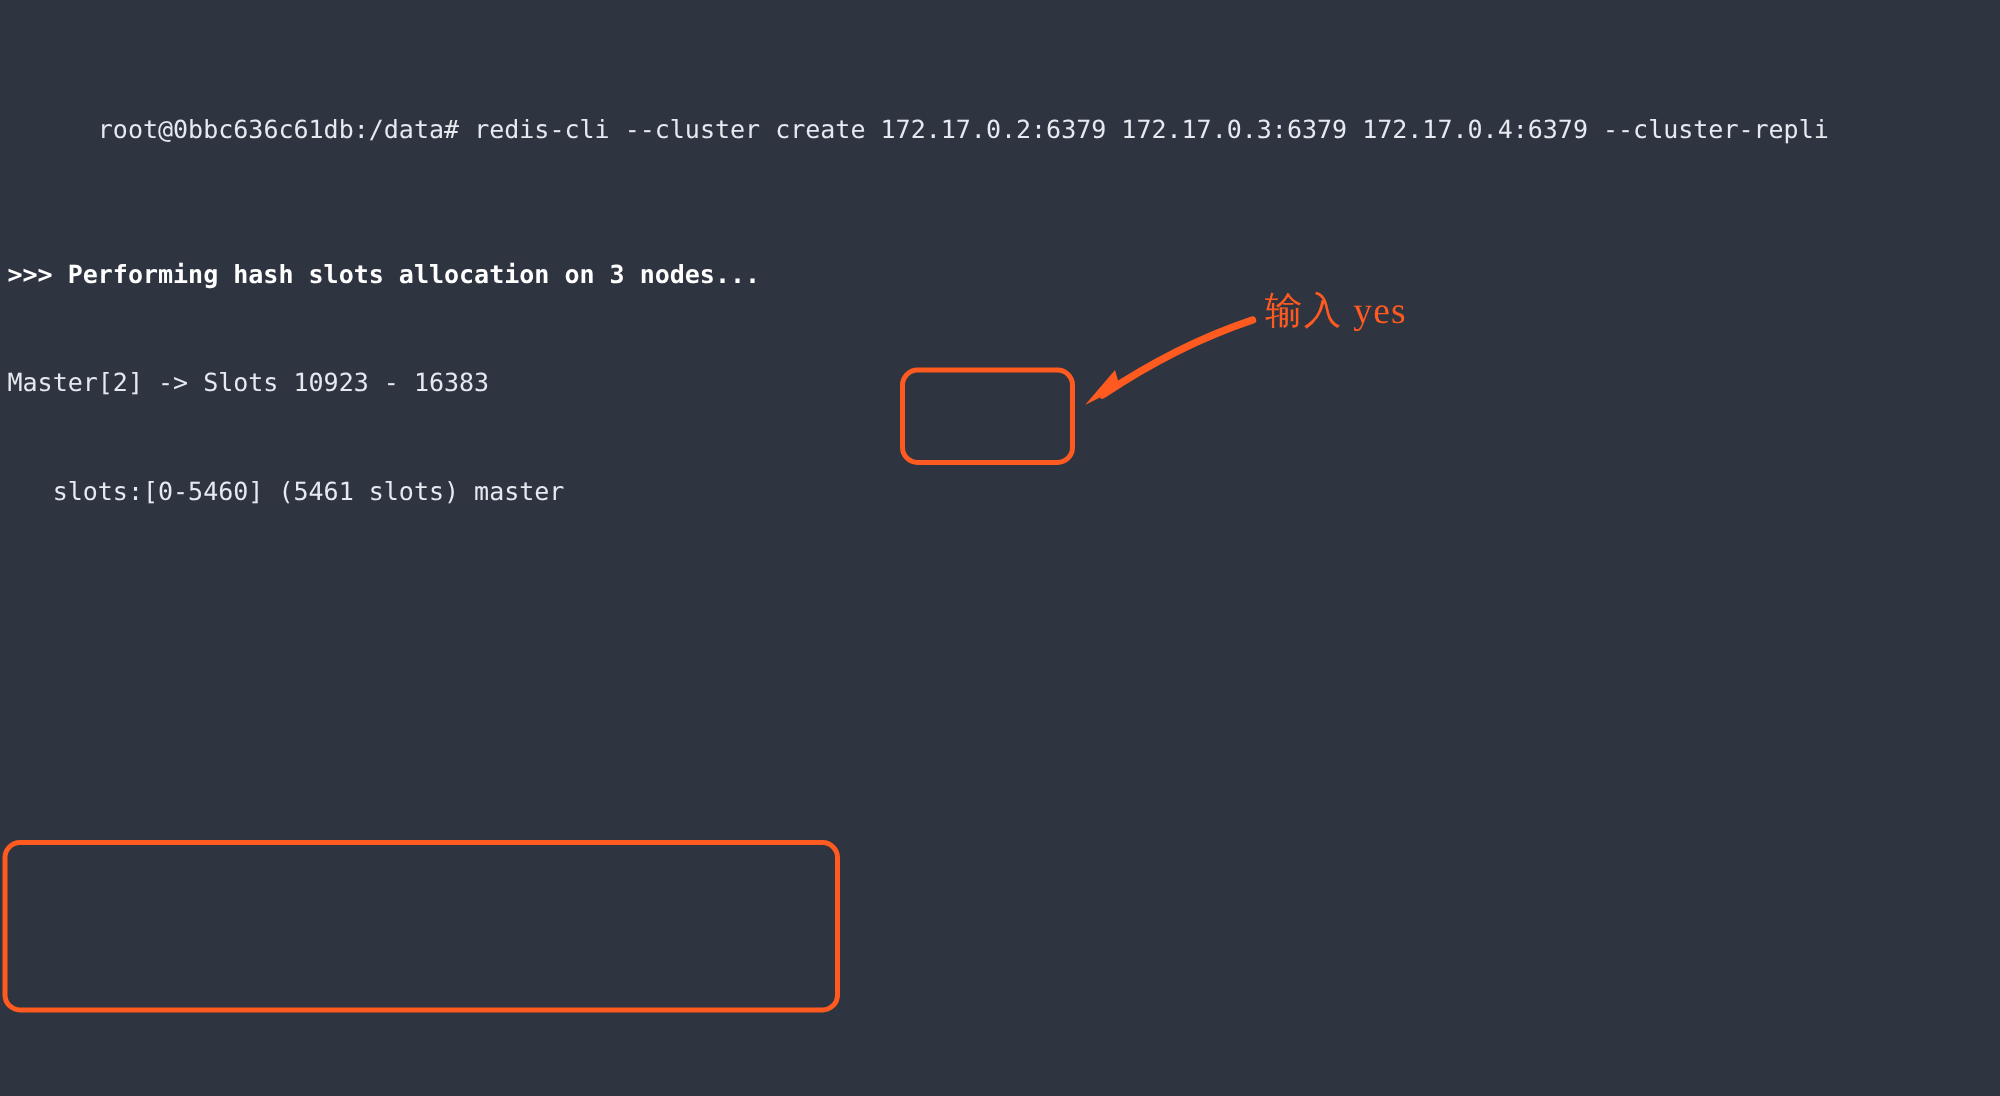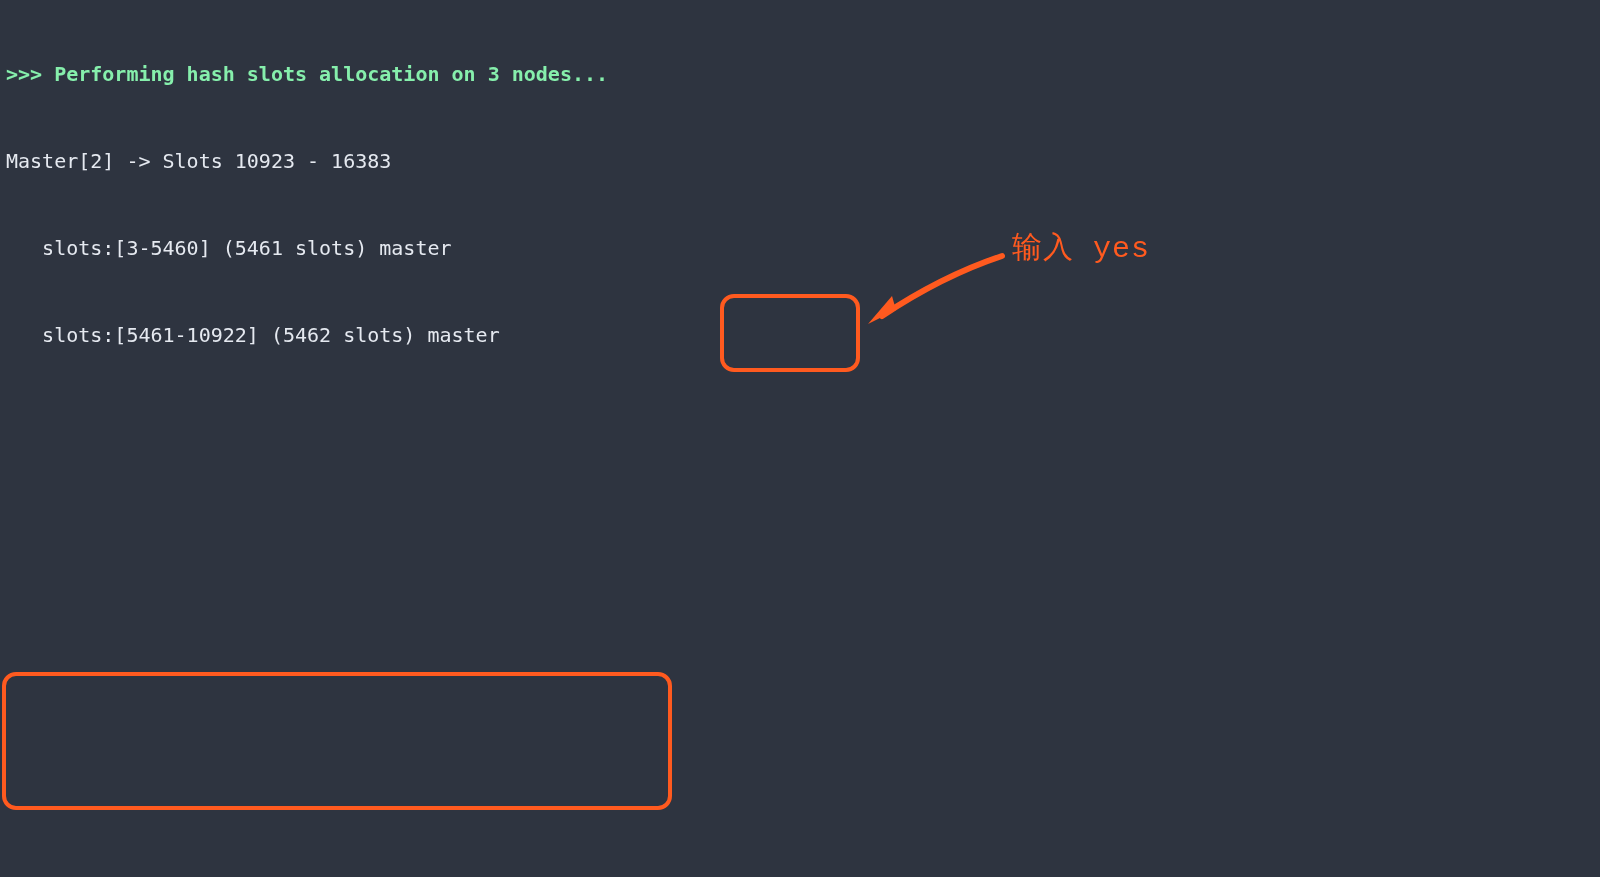--- a/index.html
+++ b/index.html
@@ -14,21 +14,21 @@
     color: #d8dee9;
     overflow: hidden;
     position: relative;
   }
   .terminal {
     padding: 2px 6px;
     white-space: pre;
     position: relative;
   }
   .white { color: #e5e9f0; }
-  .bold-white { color: #86efac; font-weight: 600; }
+  .bold-white { color: #ffffff; font-weight: 600; }
   .line { display: block; }
   .wrap { position: relative; }
 
   
   .box {
     position: absolute;
     border: 4px solid #ff5a1f;
     border-radius: 14px;
     pointer-events: none;
     box-sizing: border-box;
@@ -45,21 +45,21 @@
     width: 670px;
     height: 138px;
   }
 
   
   .annot {
     position: absolute;
     left: 1012px;
     top: 234px;
     color: #ff5a1f;
-    font-family: Liberation Mono, monospace;
+    font-family: Liberation Serif, serif;
     font-size: 30px;
     line-height: 1;
     font-weight: 400;
     letter-spacing: 1px;
   }
 
   
   .arrow {
     position: absolute;
     left: 862px;
@@ -68,24 +68,26 @@
     height: 90px;
     pointer-events: none;
   }
 </style>
 </head>
 <body>
 
 <div class="wrap">
 
   <div class="terminal">
+    <span class="line">
+      <span class="white"><span>root@0bbc636c61db</span>:<span>/data</span><span>#</span></span> <span class="white">redis-cli --cluster create 172.17.0.2:6379 172.17.0.3:6379 172.17.0.4:6379 --cluster-repli</span>
+    </span>
     <span class="line bold-white">&gt;&gt;&gt; Performing hash slots allocation on 3 nodes...</span>
     <span class="line white">Master[2] -&gt; Slots 10923 - 16383</span>
-    <span class="line white">   slots:[3-5460] (5461 slots) master</span>
-    <span class="line white">   slots:[5461-10922] (5462 slots) master</span>
+    <span class="line white">   slots:[0-5460] (5461 slots) master</span>
     
     
     
     
     
     
     
     <span class="line white"></span>
     
     

